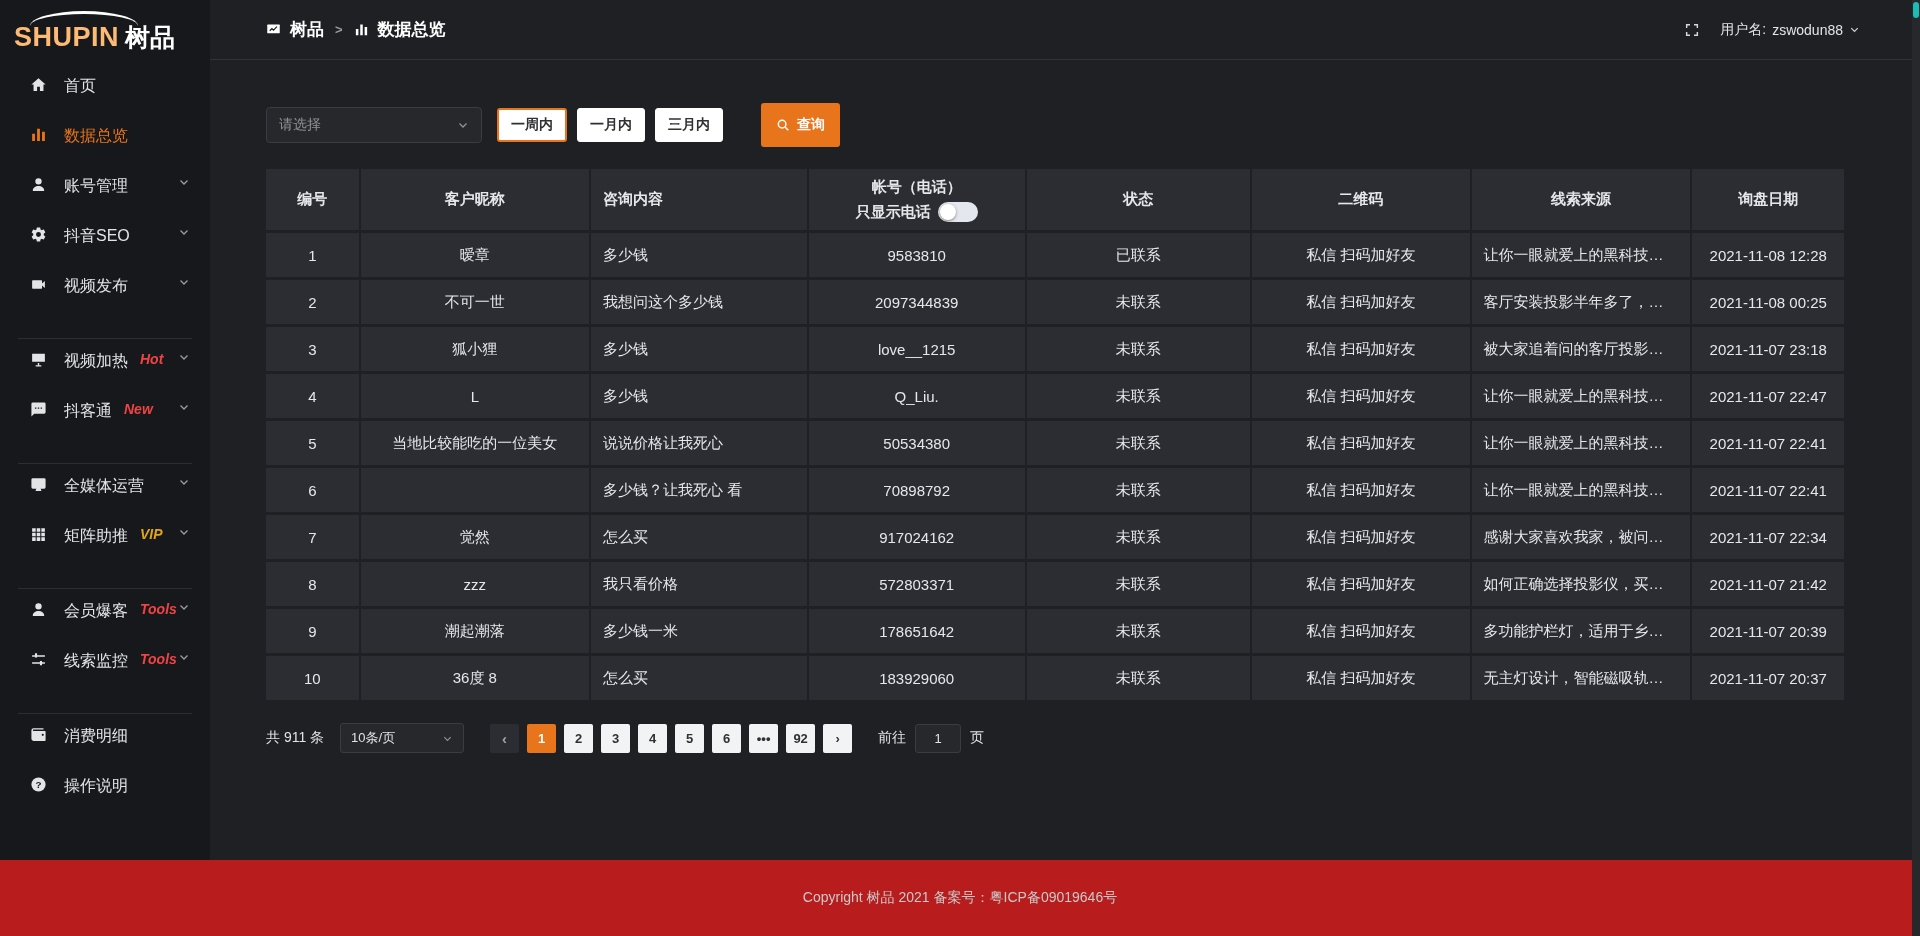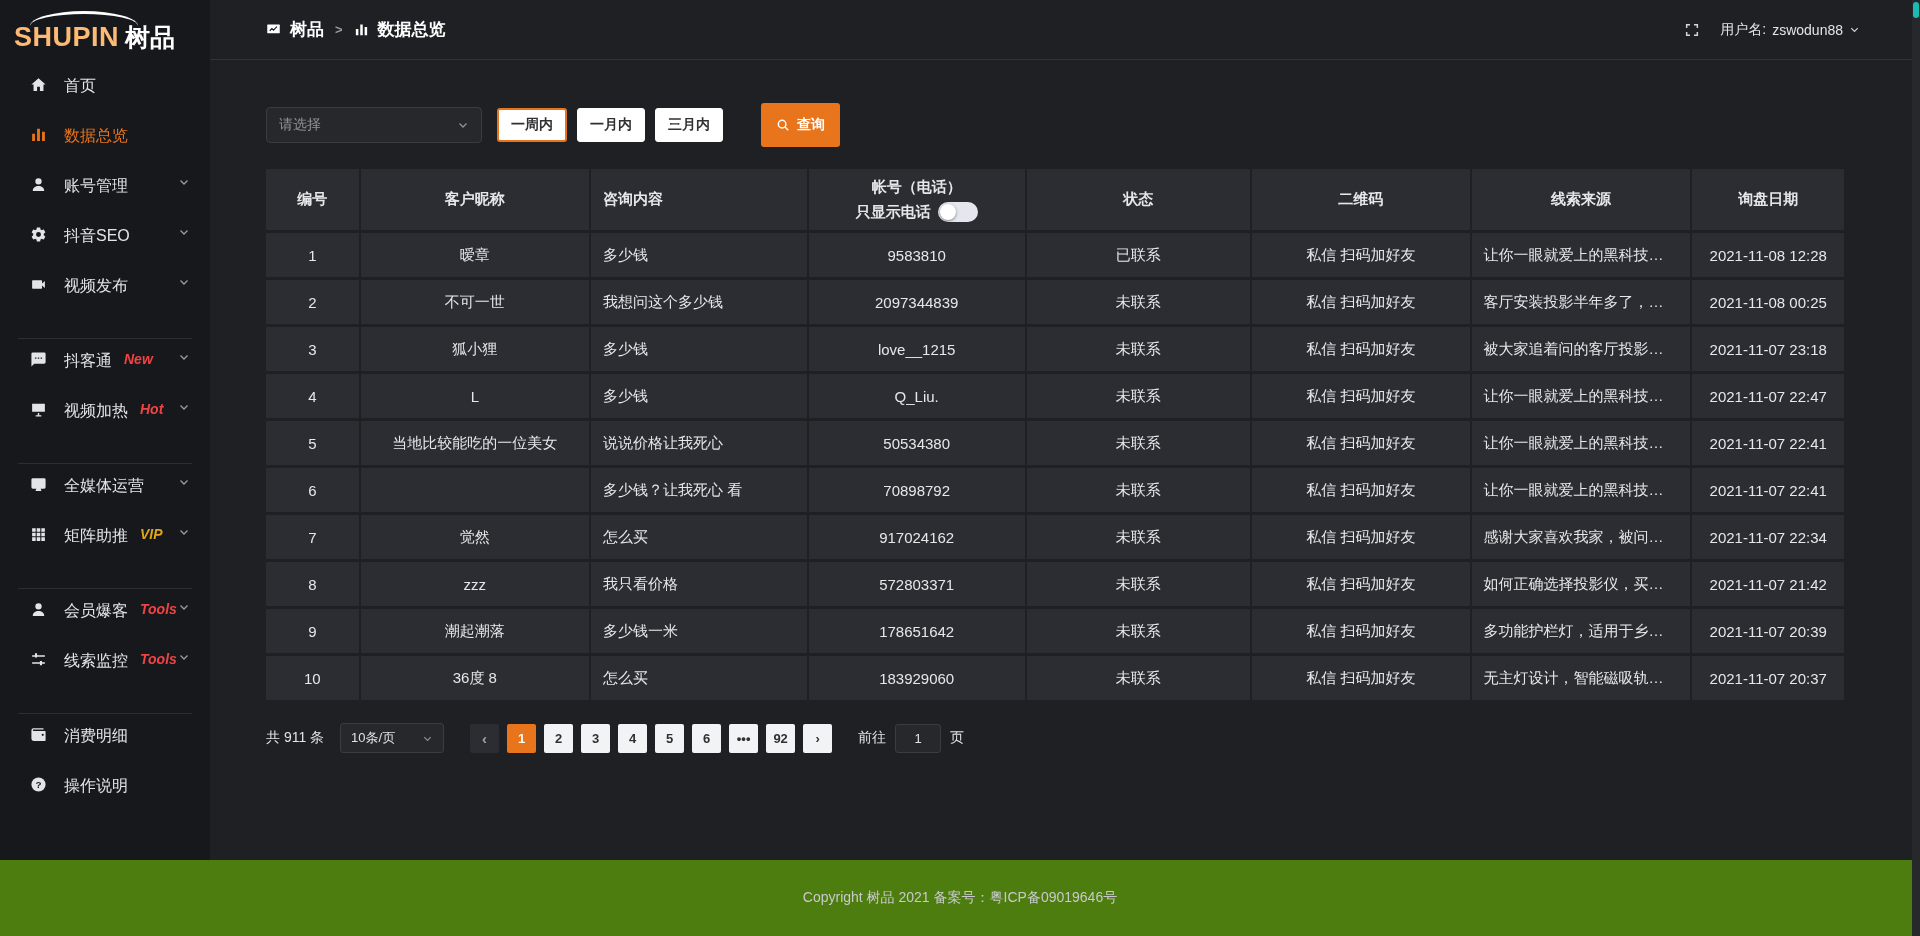--- a/index.html
+++ b/index.html
@@ -55,30 +55,30 @@
   .data-table th.left,.data-table td.left{text-align:left;}
   .link{color:#dd7a28;cursor:pointer;}
   .status-pending{color:#dd7a28;}
   .status-done{color:#e6e7e9;}
   .th-toggle-row{display:flex;align-items:flex-end;justify-content:center;gap:7px;margin-top:5px;font-weight:bold;}
   .switch{width:40px;height:20px;background:#e4e7ed;border-radius:10px;position:relative;flex-shrink:0;cursor:pointer;}
   .switch .knob{position:absolute;left:2px;top:2px;width:16px;height:16px;background:#fff;border-radius:50%;box-shadow:0 1px 3px rgba(0,0,0,.45);}
 
   
   .pagination{margin-top:20px;display:flex;align-items:center;font-size:14px;color:#e3e4e6;}
-  .size-select{margin-left:16px;width:104px;height:30px;background:#26282b;border:1px solid #3a3c41;border-radius:3px;display:flex;align-items:center;justify-content:space-between;padding:0 10px;font-size:13px;cursor:pointer;color:#dfe0e2;}
+  .size-select{margin-left:16px;width:124px;height:30px;background:#26282b;border:1px solid #3a3c41;border-radius:3px;display:flex;align-items:center;justify-content:space-between;padding:0 10px;font-size:13px;cursor:pointer;color:#dfe0e2;}
   .page-group{display:flex;align-items:center;}
   .page-btn{min-width:29px;height:29px;margin-left:8px;background:#f2f3f5;color:#303133;font-weight:bold;font-size:13px;border:none;border-radius:2px;display:flex;align-items:center;justify-content:center;cursor:pointer;font-family:"Liberation Sans",sans-serif;}
   .page-btn.prev{background:#2b2d32;color:#a0a2a6;margin-left:26px;font-size:15px;}
   .page-btn.active{background:#e8741c;color:#fff;}
   .goto-label{margin-left:26px;}
   .goto-input{width:46px;height:29px;background:#26282b;border:1px solid #3a3c41;border-radius:3px;color:#e3e4e6;text-align:center;font-size:13px;margin:0 9px;font-family:"Liberation Sans",sans-serif;}
 
   
-  .footer{height:76px;flex-shrink:0;background:#4d7c0f;display:flex;align-items:center;justify-content:center;color:#c8c9cb;font-size:14px;}
+  .footer{height:76px;flex-shrink:0;background:#b91c1c;display:flex;align-items:center;justify-content:center;color:#c8c9cb;font-size:14px;}
   .scrollbar{position:absolute;right:0;top:0;width:8px;height:100%;background:#27282c;}
   .scroll-thumb{position:absolute;right:1px;top:2px;width:6px;height:16px;background:#1bbcb4;border-radius:3px;}
   svg{display:block;}
 </style>
 </head>
 <body>
 
 <div class="app">
   <div class="body-row">
 
@@ -148,40 +148,40 @@
                 <path fill="none" stroke="currentColor" stroke-width="2.5" d="M5 9l7 7 7-7"></path>
               </svg>
             </span>
         </div>
 
         <div class="menu-divider"></div>
 
         <div class="menu-item">
           <span class="mi-icon">
               <svg viewBox="0 0 24 24" width="17" height="17">
+                <path fill="currentColor" d="M3 4h18v11H3zm8 13h2v3h-2zm-3 3h8v2H8z"></path>
+              </svg>
+            </span>
+          <span class="mi-label">视频加热</span>
+          <span class="mi-badge red">Hot</span>
+          <span class="mi-chevron">
+              <svg width="12" height="12" viewBox="0 0 24 24">
+                <path fill="none" stroke="currentColor" stroke-width="2.5" d="M5 9l7 7 7-7"></path>
+              </svg>
+            </span>
+        </div>
+
+        <div class="menu-item">
+          <span class="mi-icon">
+              <svg viewBox="0 0 24 24" width="17" height="17">
                 <path fill="currentColor" fill-rule="evenodd" d="M20 2H4a2 2 0 0 0-2 2v18l4-4h14a2 2 0 0 0 2-2V4a2 2 0 0 0-2-2zM7 9h2v2H7zm4 0h2v2h-2zm4 0h2v2h-2z"></path>
               </svg>
             </span>
           <span class="mi-label">抖客通</span>
           <span class="mi-badge red">New</span>
-          <span class="mi-chevron">
-              <svg width="12" height="12" viewBox="0 0 24 24">
-                <path fill="none" stroke="currentColor" stroke-width="2.5" d="M5 9l7 7 7-7"></path>
-              </svg>
-            </span>
-        </div>
-
-        <div class="menu-item">
-          <span class="mi-icon">
-              <svg viewBox="0 0 24 24" width="17" height="17">
-                <path fill="currentColor" d="M3 4h18v11H3zm8 13h2v3h-2zm-3 3h8v2H8z"></path>
-              </svg>
-            </span>
-          <span class="mi-label">视频加热</span>
-          <span class="mi-badge red">Hot</span>
           <span class="mi-chevron">
               <svg width="12" height="12" viewBox="0 0 24 24">
                 <path fill="none" stroke="currentColor" stroke-width="2.5" d="M5 9l7 7 7-7"></path>
               </svg>
             </span>
         </div>
 
         <div class="menu-divider"></div>
 
         <div class="menu-item">

